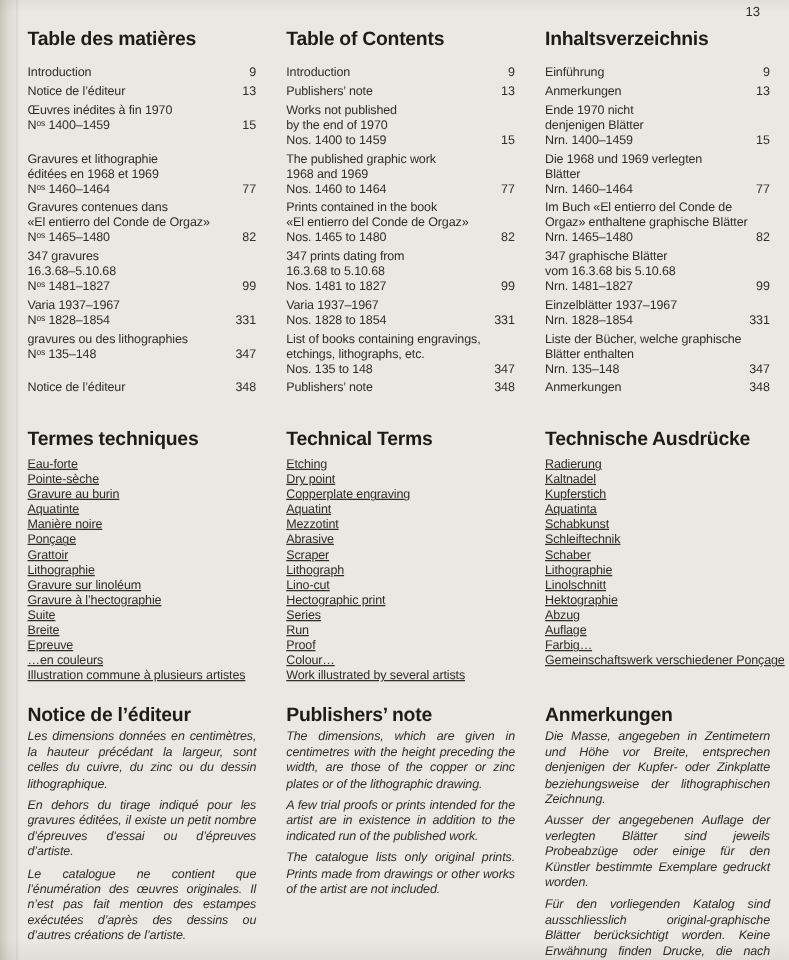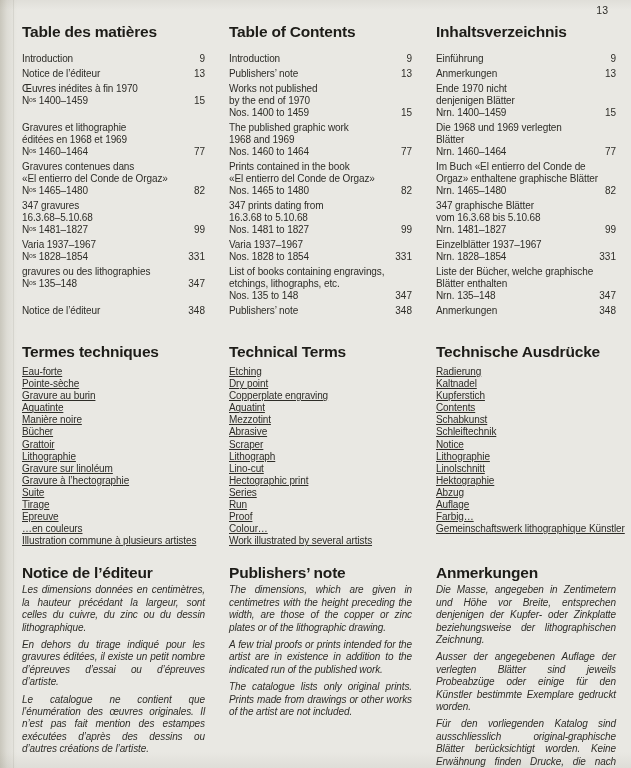--- a/index.html
+++ b/index.html
@@ -168,27 +168,27 @@
     <h1>Technische Ausdrücke</h1>
   </div>
 
   <div class="grid3 terms">
     <div class="term-list" id="terms-0">
         <div class="term">Eau-forte</div>
         <div class="term">Pointe-sèche</div>
         <div class="term">Gravure au burin</div>
         <div class="term">Aquatinte</div>
         <div class="term">Manière noire</div>
-        <div class="term">Bücher</div>
+        <div class="term">Ponçage</div>
         <div class="term">Grattoir</div>
         <div class="term">Lithographie</div>
         <div class="term">Gravure sur linoléum</div>
         <div class="term">Gravure à l’hectographie</div>
         <div class="term">Suite</div>
-        <div class="term">Tirage</div>
+        <div class="term">Breite</div>
         <div class="term">Epreuve</div>
         <div class="term">…en couleurs</div>
         <div class="term">Illustration commune à plusieurs artistes</div>
       </div>
     <div class="term-list" id="terms-1">
         <div class="term">Etching</div>
         <div class="term">Dry point</div>
         <div class="term">Copperplate engraving</div>
         <div class="term">Aquatint</div>
         <div class="term">Mezzotint</div>
@@ -200,31 +200,31 @@
         <div class="term">Series</div>
         <div class="term">Run</div>
         <div class="term">Proof</div>
         <div class="term">Colour…</div>
         <div class="term">Work illustrated by several artists</div>
       </div>
     <div class="term-list" id="terms-2">
         <div class="term">Radierung</div>
         <div class="term">Kaltnadel</div>
         <div class="term">Kupferstich</div>
-        <div class="term">Contents</div>
+        <div class="term">Aquatinta</div>
         <div class="term">Schabkunst</div>
         <div class="term">Schleiftechnik</div>
-        <div class="term">Notice</div>
+        <div class="term">Schaber</div>
         <div class="term">Lithographie</div>
         <div class="term">Linolschnitt</div>
         <div class="term">Hektographie</div>
         <div class="term">Abzug</div>
         <div class="term">Auflage</div>
         <div class="term">Farbig…</div>
-        <div class="term">Gemeinschaftswerk lithographique Künstler</div>
+        <div class="term">Gemeinschaftswerk verschiedener Ponçage</div>
       </div>
   </div>
 
   <div class="grid3 heads3">
     <h1>Notice de l’éditeur</h1>
     <h1>Publishers’ note</h1>
     <h1>Anmerkungen</h1>
   </div>
 
   <div class="grid3 notes">

